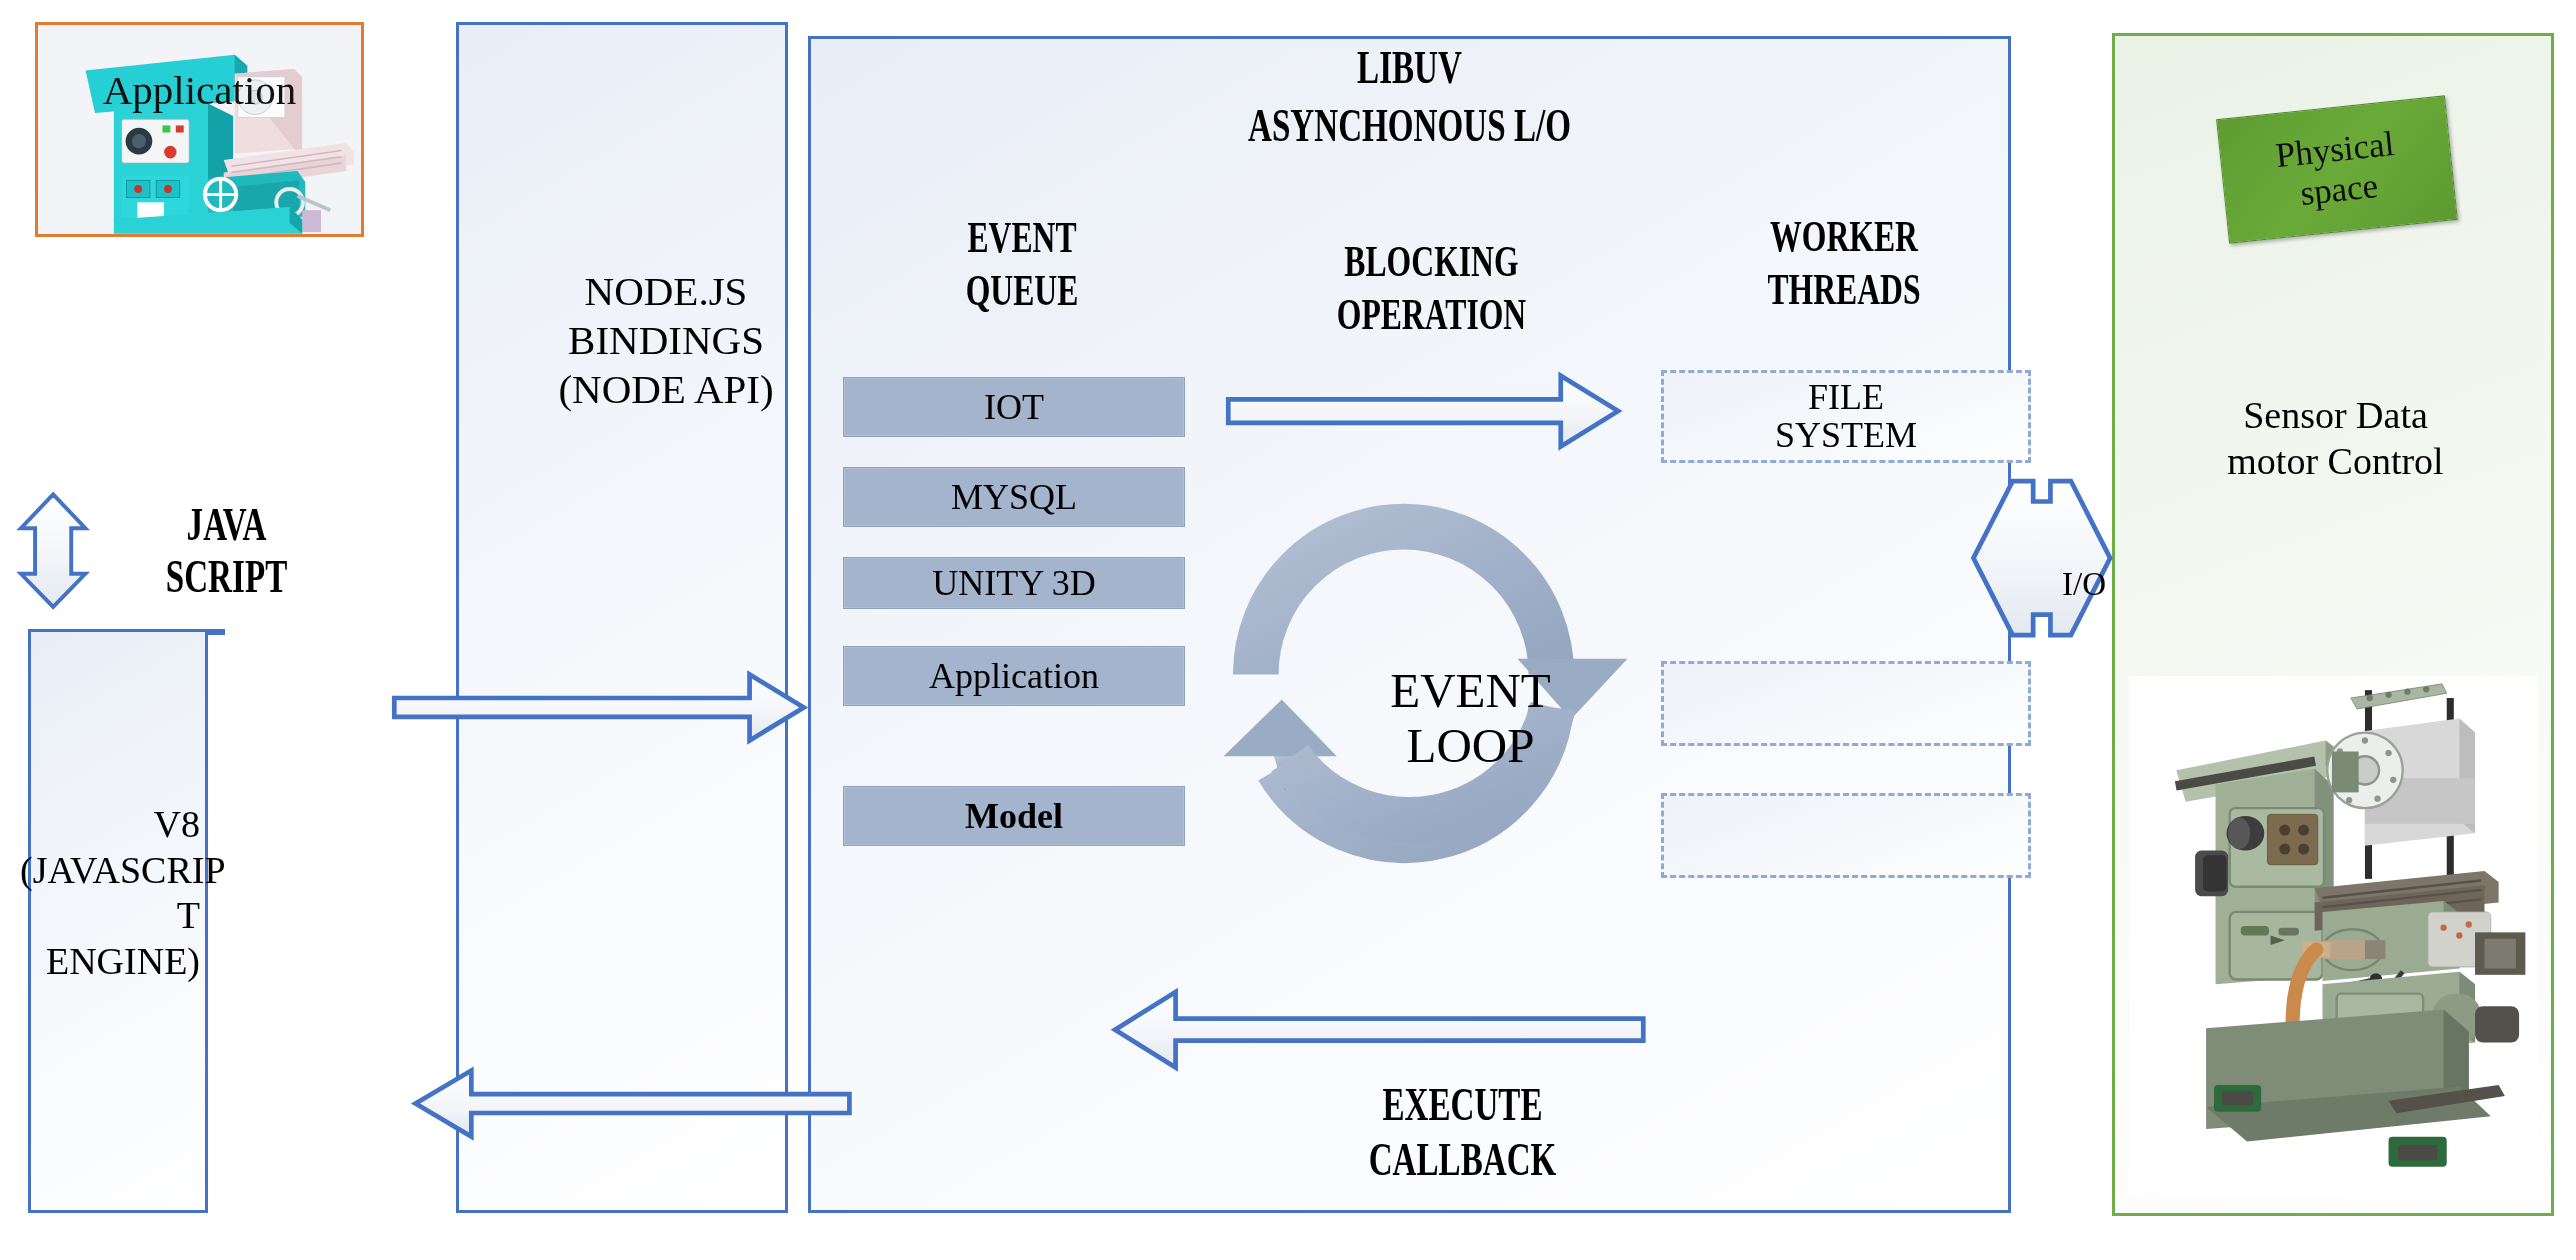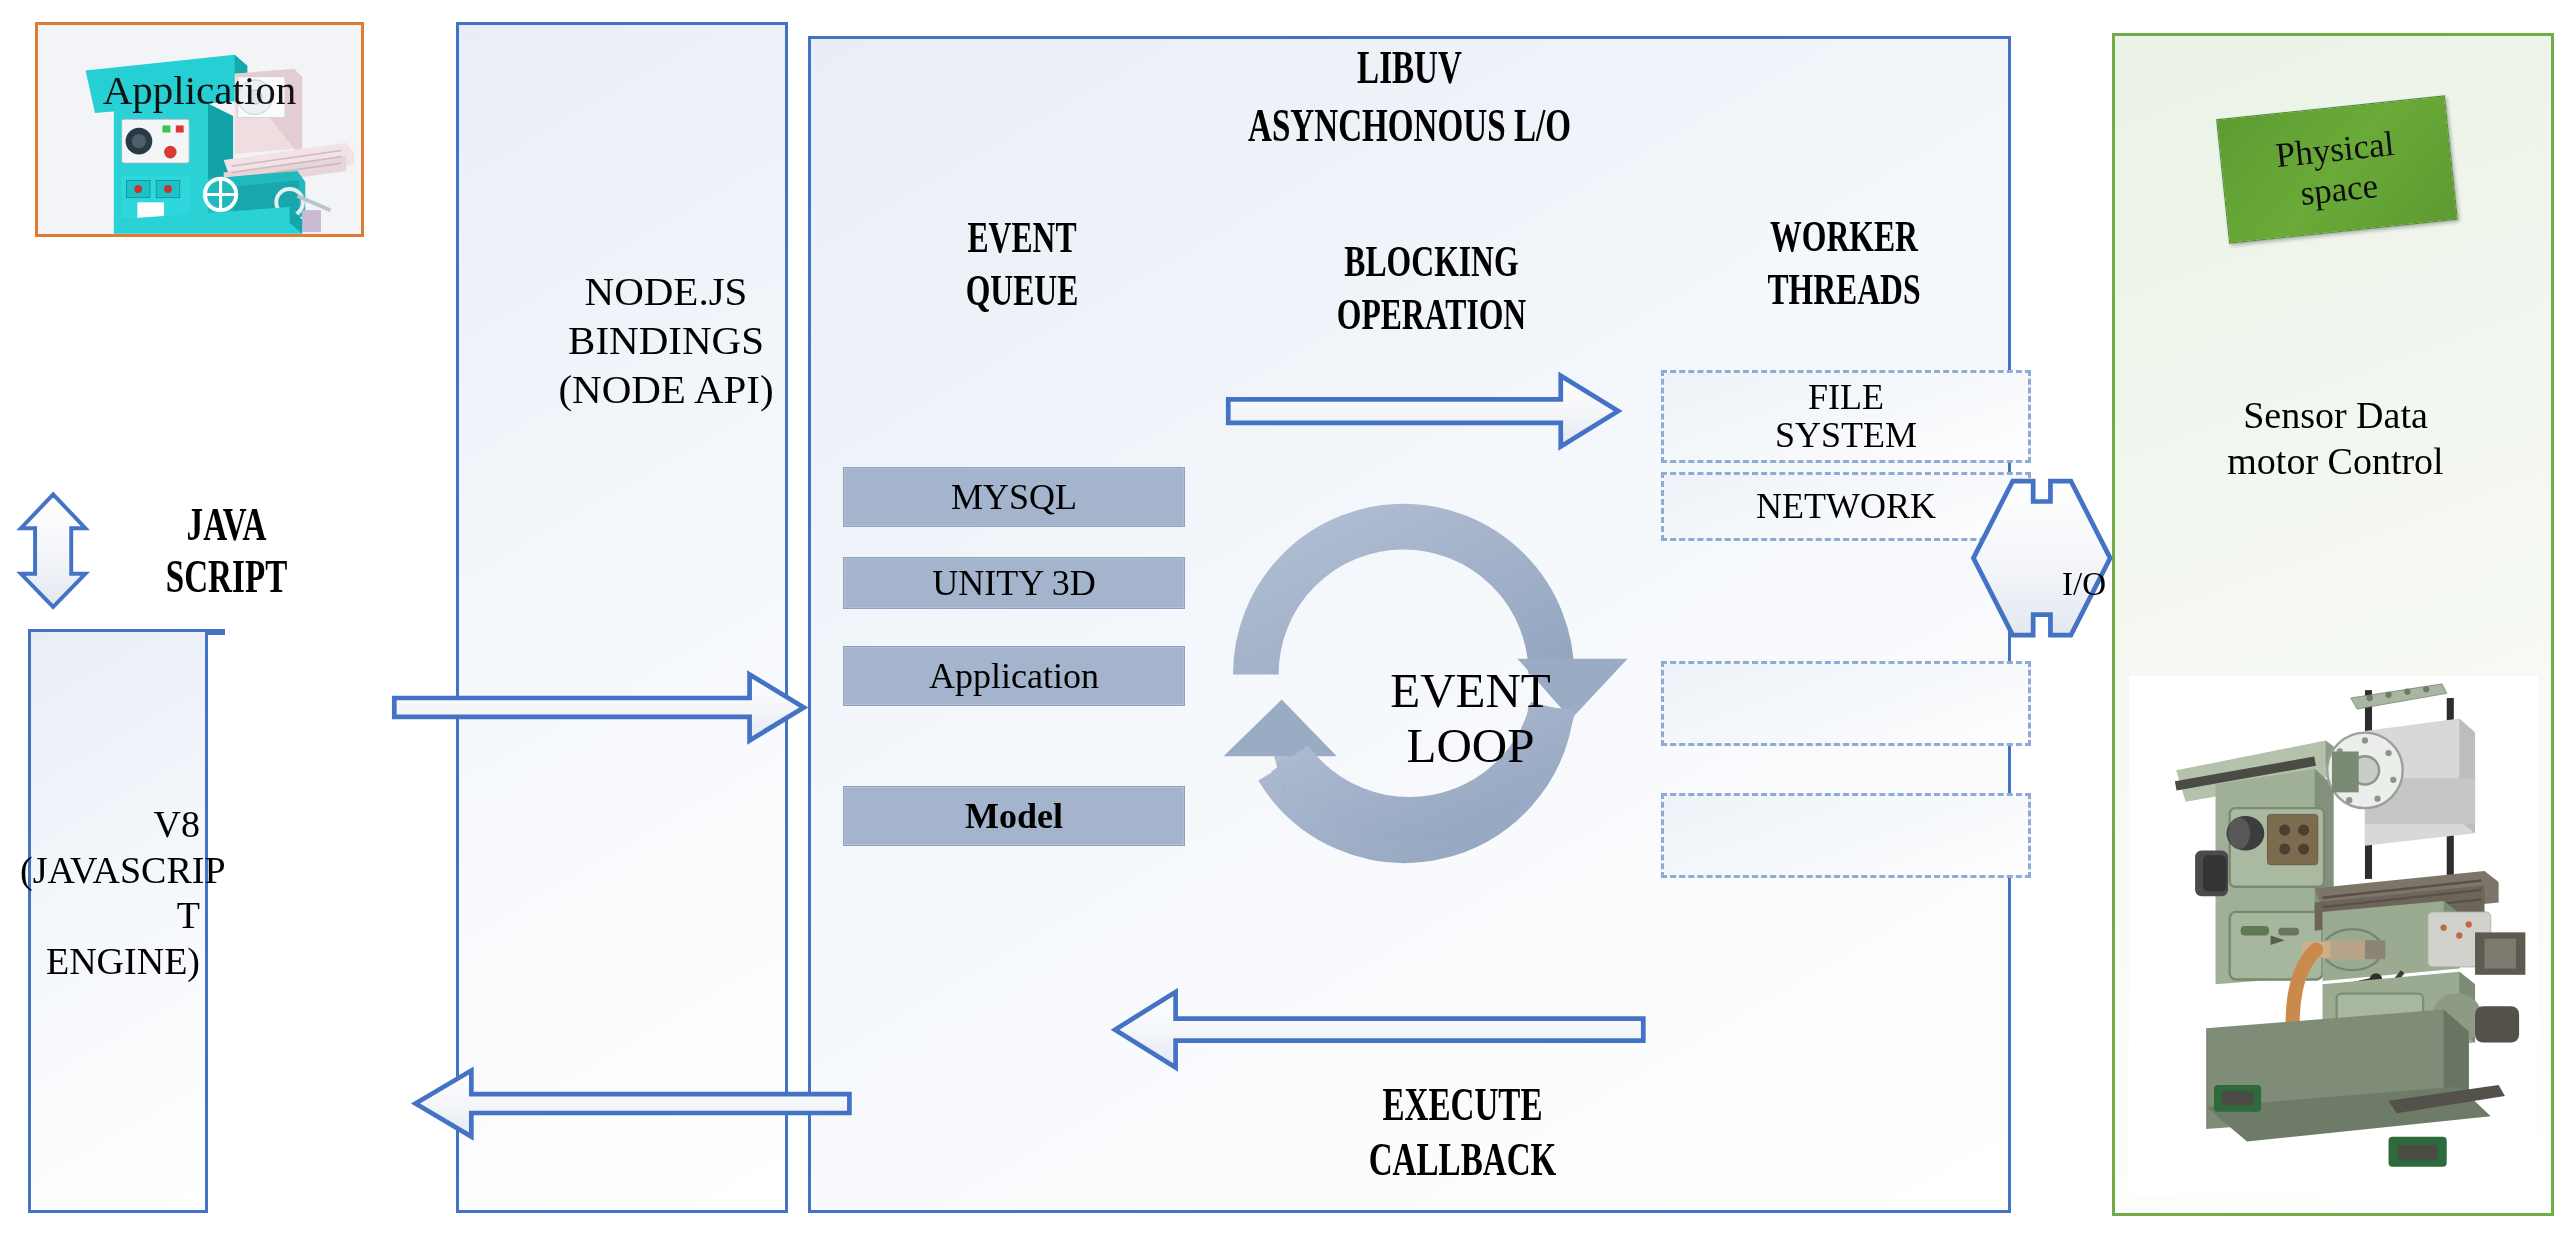--- a/index.html
+++ b/index.html
@@ -184,28 +184,28 @@
 
   <div class="txt serif-cond" style="left:857px;top:212px;width:330px;font-size:44px;line-height:1.2;">EVENT
 QUEUE</div>
 
   <div class="txt serif-cond" style="left:1227px;top:236px;width:409px;font-size:44px;line-height:1.2;">BLOCKING
 OPERATION</div>
 
   <div class="txt serif-cond" style="left:1659px;top:211px;width:370px;font-size:44px;line-height:1.2;">WORKER
 THREADS</div>
 
+  <div class="eq-box" style="left:843px;top:377px;width:342px;height:60px;">IOT</div>
   <div class="eq-box" style="left:843px;top:467px;width:342px;height:60px;">MYSQL</div>
   <div class="eq-box" style="left:843px;top:557px;width:342px;height:52px;">UNITY 3D</div>
   <div class="eq-box" style="left:843px;top:646px;width:342px;height:60px;">Application</div>
   <div class="eq-box" style="left:843px;top:786px;width:342px;height:60px;font-weight:bold;">Model</div>
 
   <div class="wt-box" style="left:1661px;top:370px;width:370px;height:93px;">FILE
 SYSTEM</div>
-  <div class="wt-box" style="left:1661px;top:472px;width:370px;height:69px;">NETWORK</div>
   <div class="wt-box" style="left:1661px;top:661px;width:370px;height:85px;"></div>
   <div class="wt-box" style="left:1661px;top:793px;width:370px;height:85px;"></div>
 
   <div class="txt serif-plain" style="left:1282px;top:664px;width:377px;font-size:49px;line-height:1.12;z-index:5;">EVENT
 LOOP</div>
 
   <div class="txt serif-cond" style="left:1195px;top:1077px;width:535px;font-size:46px;line-height:1.2;">EXECUTE
 CALLBACK</div>
 
   <div class="txt serif-plain" style="left:2013px;top:566px;width:142px;font-size:33px;z-index:6;">I/O</div>

